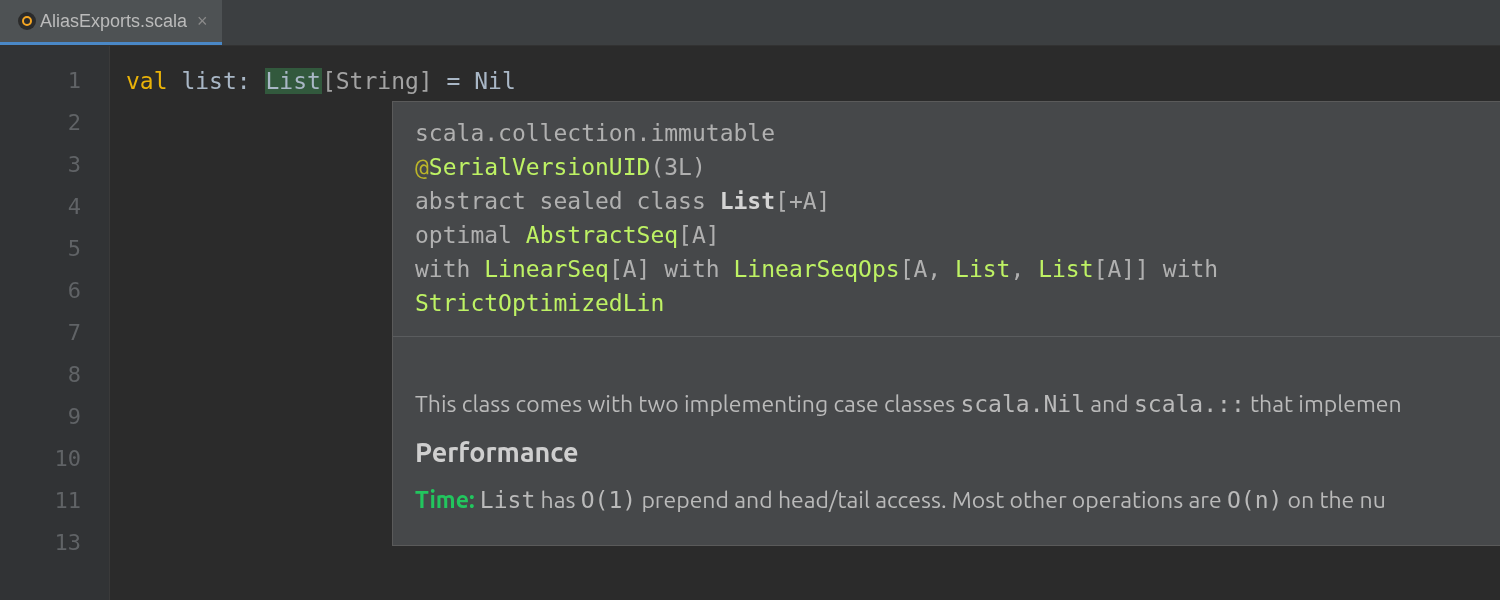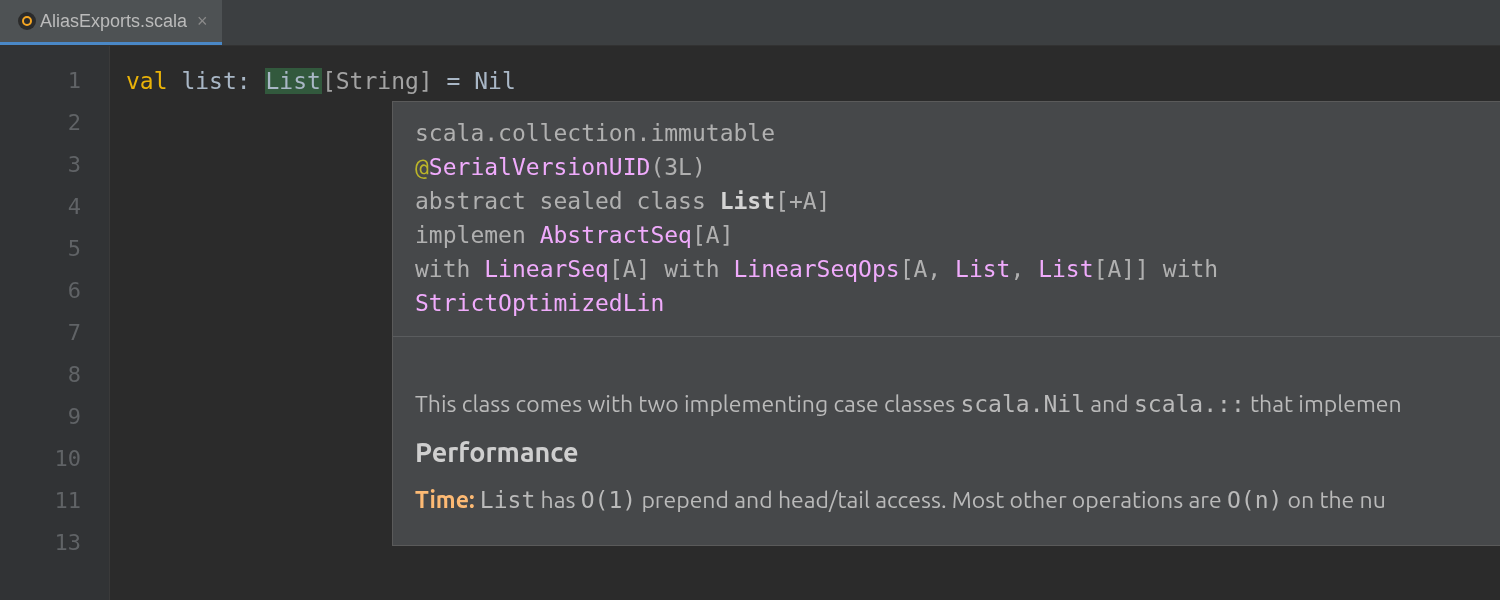--- a/index.html
+++ b/index.html
@@ -104,40 +104,40 @@
   }
   .doc-sig {
     padding: 14px 22px 16px 22px;
     font-family: 'Menlo', 'Consolas', monospace;
     font-size: 23px;
     line-height: 34px;
     white-space: pre-wrap;
     color: #b0b0b0;
     border-bottom: 1px solid #5a5c5e;
   }
-  .doc-sig .link { color: #f0abfc; }
+  .doc-sig .link { color: #bef264; }
   .doc-sig .bold { color: #d4d4d4; font-weight: bold; }
   .doc-sig .annotation { color: #bbb529; }
   .doc-body {
     padding: 16px 22px 18px 22px;
     font-size: 23px;
     line-height: 34px;
     color: #bababa;
   }
   .doc-body p { margin-bottom: 10px; }
   .doc-body code { font-family: 'Menlo', 'Consolas', monospace; color:#bababa; }
   .doc-body h3 {
     font-size: 27px;
     font-weight: 700;
     color: #cfcfcf;
     margin-top: 14px;
     margin-bottom: 14px;
     font-family: -apple-system, 'Segoe UI', Ubuntu, sans-serif;
   }
-  .doc-body .bold { font-weight: 700; color: #fdba74;}
+  .doc-body .bold { font-weight: 700; color: #22c55e;}
 </style>
 </head>
 <body>
 
 <div class="tab-bar">
   <div class="tab">
     <span class="tab-icon">
       <span class="tab-icon-inner"></span>
     </span>
     <span class="tab-label">AliasExports.scala</span>
@@ -161,21 +161,21 @@
     <div class="line-number">13</div>
   </div>
 
   <div class="code-area">
     <div class="code-line"><span class="kw">val</span><span class="ident"> list</span><span class="punct">: </span><span class="type-hl">List</span><span class="type">[String]</span><span class="punct"> = </span><span class="ident">Nil</span></div>
 
     <div class="doc-popup">
       <div class="doc-sig"><span>scala.collection.immutable</span>
 <span class="annotation">@</span><span class="link">SerialVersionUID</span><span>(3L)</span>
 <span>abstract sealed class </span><span class="bold">List</span><span>[+A]</span>
-<span>implemen </span><span class="link">AbstractSeq</span><span>[A]</span>
+<span>optimal </span><span class="link">AbstractSeq</span><span>[A]</span>
 <span>with </span><span class="link">LinearSeq</span><span>[A] with </span><span class="link">LinearSeqOps</span><span>[A, </span><span class="link">List</span><span>, </span><span class="link">List</span><span>[A]] with </span><span class="link">StrictOptimizedLin</span></div>
 
       <div class="doc-body">
         <p>
           <br>
           <span>This class comes with two implementing case classes </span><code>scala.Nil</code><span> and </span><code>scala.::</code><span> that implemen</span>
         </p>
         <h3>Performance</h3>
         <p>
           <span class="bold">Time:</span><span> </span><code>List</code><span> has </span><code>O(1)</code><span> prepend and head/tail access. Most other operations are </span><code>O(n)</code><span> on the nu</span><br>

